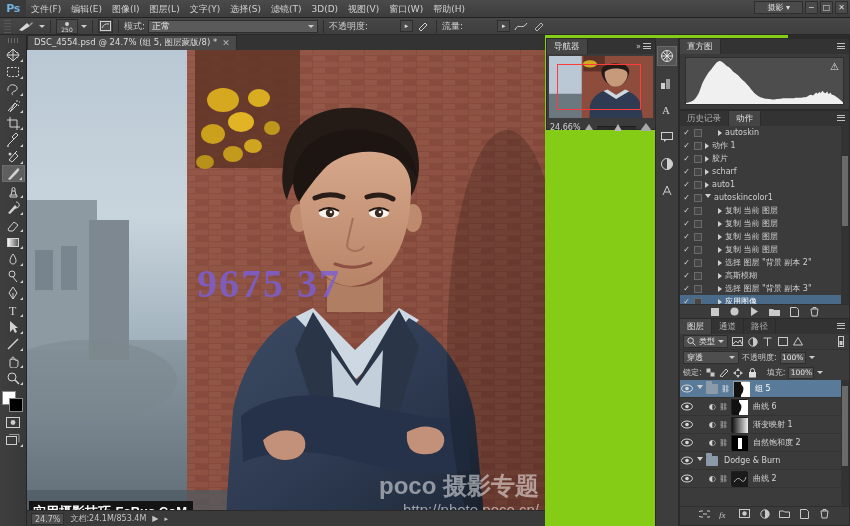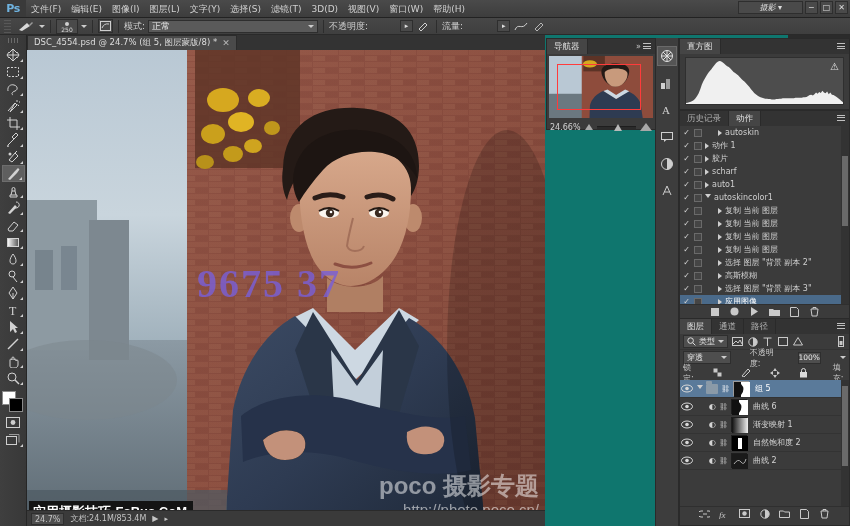--- a/index.html
+++ b/index.html
@@ -5,21 +5,21 @@
   * { box-sizing: border-box; margin: 0; padding: 0; }
   html, body {
     width: 850px; height: 526px;
     overflow: hidden;
     background: #2b2b2b;
     font-family: "DejaVu Sans", "Liberation Sans", sans-serif;
     font-size: 10px;
     color: #c8c8c8;
     -webkit-font-smoothing: none;
   }
-  .app { position: relative; width: 788px; height: 526px; background: #0f766e; }
+  .app { position: relative; width: 788px; height: 526px; background: #84cc16; }
 
   
   .menubar {
     position: absolute; left: 0; top: 0; width: 850px; height: 18px;
     background: linear-gradient(#4a4a4a, #3d3d3d);
     display: flex; align-items: center;
     border-bottom: 1px solid #222;
   }
   .ps-logo {
     width: 26px; height: 17px; display: flex; align-items: center; justify-content: center;
@@ -171,21 +171,21 @@
   .act-thumbsc { position:absolute; right:1px; top:30px; width:6px;height:70px;background:#6a6a6a;}
   .panel-footer { height:14px; display:flex; align-items:center; justify-content:center; gap:9px;
     background:#3b3b3b; border-top:1px solid #2f2f2f;}
   .fbtn { width:11px;height:11px; display:flex;align-items:center;justify-content:center;color:#c9c9c9;}
 
   
   #layers-panel { left: 679px; top: 318px; width: 171px; height: 208px; }
   .lay-filter { display:flex;align-items:center;height:16px;padding:0 3px;gap:4px;border-bottom:1px solid #333;}
   .lay-type-dd { display:flex;align-items:center;gap:3px;background:#4e4e4e;border:1px solid #2e2e2e;
      height:13px;padding:0 3px;font-size:8px;color:#e0e0e0;}
-  .lay-blend { display:flex;align-items:center;height:15px;padding:0 3px;gap:19px;}
+  .lay-blend { display:flex;align-items:center;height:15px;padding:0 3px;gap:3px;}
   .blend-dd { background:#4e4e4e;border:1px solid #2e2e2e;height:13px;width:56px;
      font-size:8px;color:#e0e0e0;display:flex;align-items:center;justify-content:space-between;padding:0 3px;}
   .num-box { background:#4e4e4e;border:1px solid #2e2e2e;height:12px;width:26px;font-size:7.5px;
      color:#e8e8e8;display:flex;align-items:center;justify-content:center;}
   .lay-list { height: 126px; overflow:hidden; position:relative; background:#3b3b3b;}
   .lay-row { display:flex; align-items:center; height:18px; gap:3px; font-size:8px; color:#d5d5d5;
      border-bottom:1px solid #333; padding-right:10px;}
   .lay-row.sel { background:#5a7a9a; color:#fff; }
   .lay-eye { width:14px; display:flex;align-items:center;justify-content:center;}
   .lay-thumb { width:16px;height:15px;border:1px solid #1e1e1e; background:#787878;}
@@ -220,21 +220,21 @@
         <div class="menu-item">图层(L)</div>
         <div class="menu-item">文字(Y)</div>
         <div class="menu-item">选择(S)</div>
         <div class="menu-item">滤镜(T)</div>
         <div class="menu-item">3D(D)</div>
         <div class="menu-item">视图(V)</div>
         <div class="menu-item">窗口(W)</div>
         <div class="menu-item">帮助(H)</div>
       </div>
     <div class="title-right">
-      <div class="mini-btn" style="width:auto;padding:0 20px;font-size:8px;font-style:italic;">摄影 ▾</div>
+      <div class="mini-btn" style="width:auto;padding:0 12px;font-size:8px;">摄影 ▾</div>
       <div class="mini-btn">─</div>
       <div class="mini-btn">□</div>
       <div class="mini-btn">✕</div>
     </div>
   </div>
 
   <div class="optionsbar">
     <div class="opt-grip"></div>
     <div class="brush-preview">
       <svg width="18" height="11" viewBox="0 0 18 11">
@@ -967,20 +967,31 @@
               </svg></span>
             <span style="margin-left:3px;">自然饱和度 2</span>
           </div>
           <div class="lay-row">
             <span class="lay-eye">
               <svg width="12" height="9">
                 <ellipse cx="6" cy="4.5" rx="5.5" ry="3.5" fill="none" stroke="#d8d8d8"></ellipse>
                 <circle cx="6" cy="4.5" r="1.8" fill="#d8d8d8"></circle>
               </svg>
             </span>
+            <span class="act-tri open"></span>
+            <span class="folder-ic"></span>
+            <span style="margin-left:3px;">Dodge &amp; Burn</span>
+          </div>
+          <div class="lay-row">
+            <span class="lay-eye">
+              <svg width="12" height="9">
+                <ellipse cx="6" cy="4.5" rx="5.5" ry="3.5" fill="none" stroke="#d8d8d8"></ellipse>
+                <circle cx="6" cy="4.5" r="1.8" fill="#d8d8d8"></circle>
+              </svg>
+            </span>
             <span style="width:9px"></span>
             <span style="font-size:8px">◐</span>
             <span style="font-size:7px">⛓</span>
             <span class="lay-thumb"><svg width="16" height="15">
                 <rect width="16" height="15" fill="#1a1a1a"></rect>
                 <path d="M2 10 q4 -6 7 -2 t5 -3" stroke="#aaa" fill="none"></path>
               </svg></span>
             <span style="margin-left:3px;">曲线 2</span>
           </div>
         </div>

